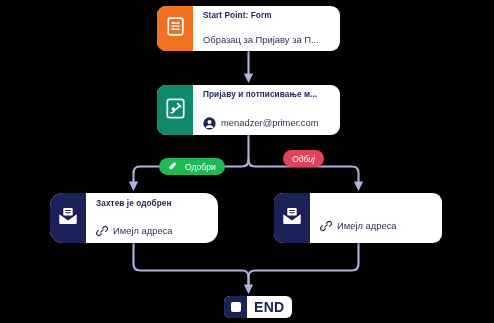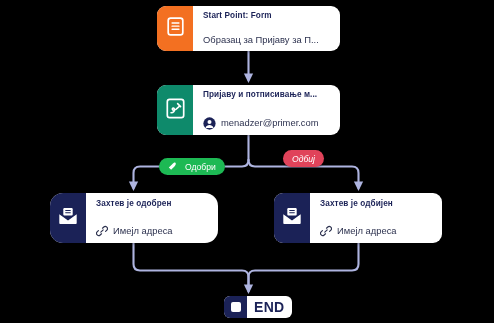--- a/index.html
+++ b/index.html
@@ -269,21 +269,20 @@
       <span class="icon">
         <svg width="20" height="18" viewBox="0 0 20 18" xmlns="http://www.w3.org/2000/svg">
           <rect x="5.3" y="1.1" width="9.4" height="7.4" rx="1.1" fill="#ffffff"></rect>
           <rect x="7.1" y="3.0" width="5.8" height="0.95" rx="0.47" fill="#1b2257"></rect>
           <rect x="7.1" y="5.2" width="5.8" height="0.95" rx="0.47" fill="#1b2257"></rect>
           <path d="M 1.3 7.2 L 10 13.6 L 18.7 7.2 L 18.7 16.3 C 18.7 16.8 18.3 17.1 17.9 17.1 L 2.1 17.1 C 1.7 17.1 1.3 16.8 1.3 16.3 Z" fill="#ffffff"></path>
         </svg>
       </span>
     </div>
     <div class="node-body">
-      <div class="node-title">Захтев је одбијен</div>
       <div class="node-sub-row">
         <span class="sub-icon">
           <svg width="12" height="12" viewBox="0 0 14 14" xmlns="http://www.w3.org/2000/svg">
             <path d="M 5.6 8.4 L 8.4 5.6" fill="none" stroke="#2e3350" stroke-width="1.35" stroke-linecap="round"></path>
             <path d="M 7.6 3.8 L 9.1 2.3 A 2.55 2.55 0 0 1 12.7 5.9 L 11.2 7.4" fill="none" stroke="#2e3350" stroke-width="1.35" stroke-linecap="round"></path>
             <path d="M 6.4 10.2 L 4.9 11.7 A 2.55 2.55 0 0 1 1.3 8.1 L 2.8 6.6" fill="none" stroke="#2e3350" stroke-width="1.35" stroke-linecap="round"></path>
           </svg>
         </span>
         <div class="node-sub">Имејл адреса</div>
       </div>

